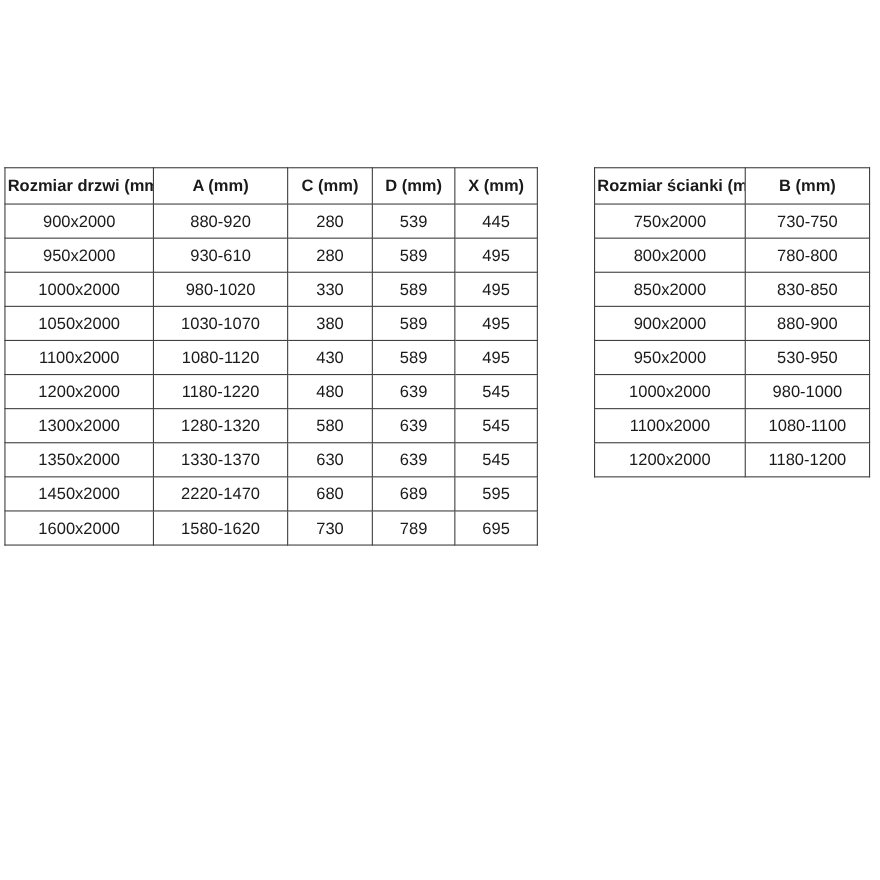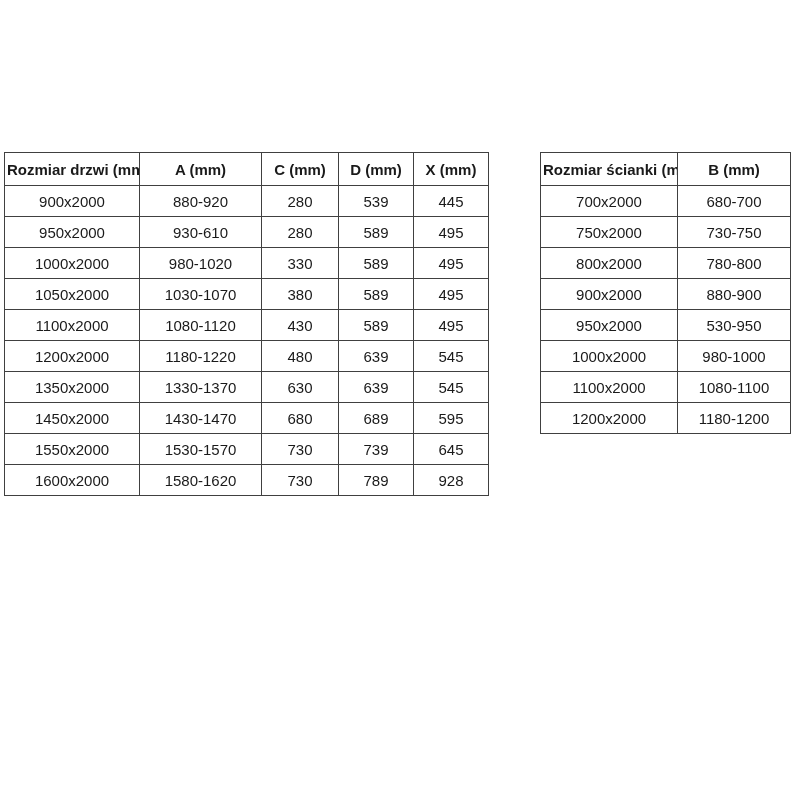--- a/index.html
+++ b/index.html
@@ -108,73 +108,73 @@
           <td>495</td>
         </tr>
         <tr>
           <td>1200x2000</td>
           <td>1180-1220</td>
           <td>480</td>
           <td>639</td>
           <td>545</td>
         </tr>
         <tr>
+          <td>1300x2000</td>
+          <td>1280-1320</td>
+          <td>580</td>
+          <td>639</td>
+          <td>545</td>
+        </tr>
+        <tr>
           <td>1350x2000</td>
           <td>1330-1370</td>
           <td>630</td>
           <td>639</td>
           <td>545</td>
         </tr>
         <tr>
           <td>1450x2000</td>
-          <td>1430-1470</td>
+          <td>2220-1470</td>
           <td>680</td>
           <td>689</td>
           <td>595</td>
-        </tr>
-        <tr>
-          <td>1550x2000</td>
-          <td>1530-1570</td>
-          <td>730</td>
-          <td>739</td>
-          <td>645</td>
         </tr>
         <tr>
           <td>1600x2000</td>
           <td>1580-1620</td>
           <td>730</td>
           <td>789</td>
-          <td>928</td>
+          <td>695</td>
         </tr>
       </tbody>
     </table>
 
   <table class="spec" id="walls-table">
     <colgroup>
         <col>
         <col>
       </colgroup>
   <thead>
         <tr>
           <th>Rozmiar ścianki (mm)</th>
           <th>B (mm)</th>
         </tr>
       </thead>
       <tbody>
         <tr>
-          <td>700x2000</td>
-          <td>680-700</td>
-        </tr>
-        <tr>
           <td>750x2000</td>
           <td>730-750</td>
         </tr>
         <tr>
           <td>800x2000</td>
           <td>780-800</td>
+        </tr>
+        <tr>
+          <td>850x2000</td>
+          <td>830-850</td>
         </tr>
         <tr>
           <td>900x2000</td>
           <td>880-900</td>
         </tr>
         <tr>
           <td>950x2000</td>
           <td>530-950</td>
         </tr>
         <tr>

